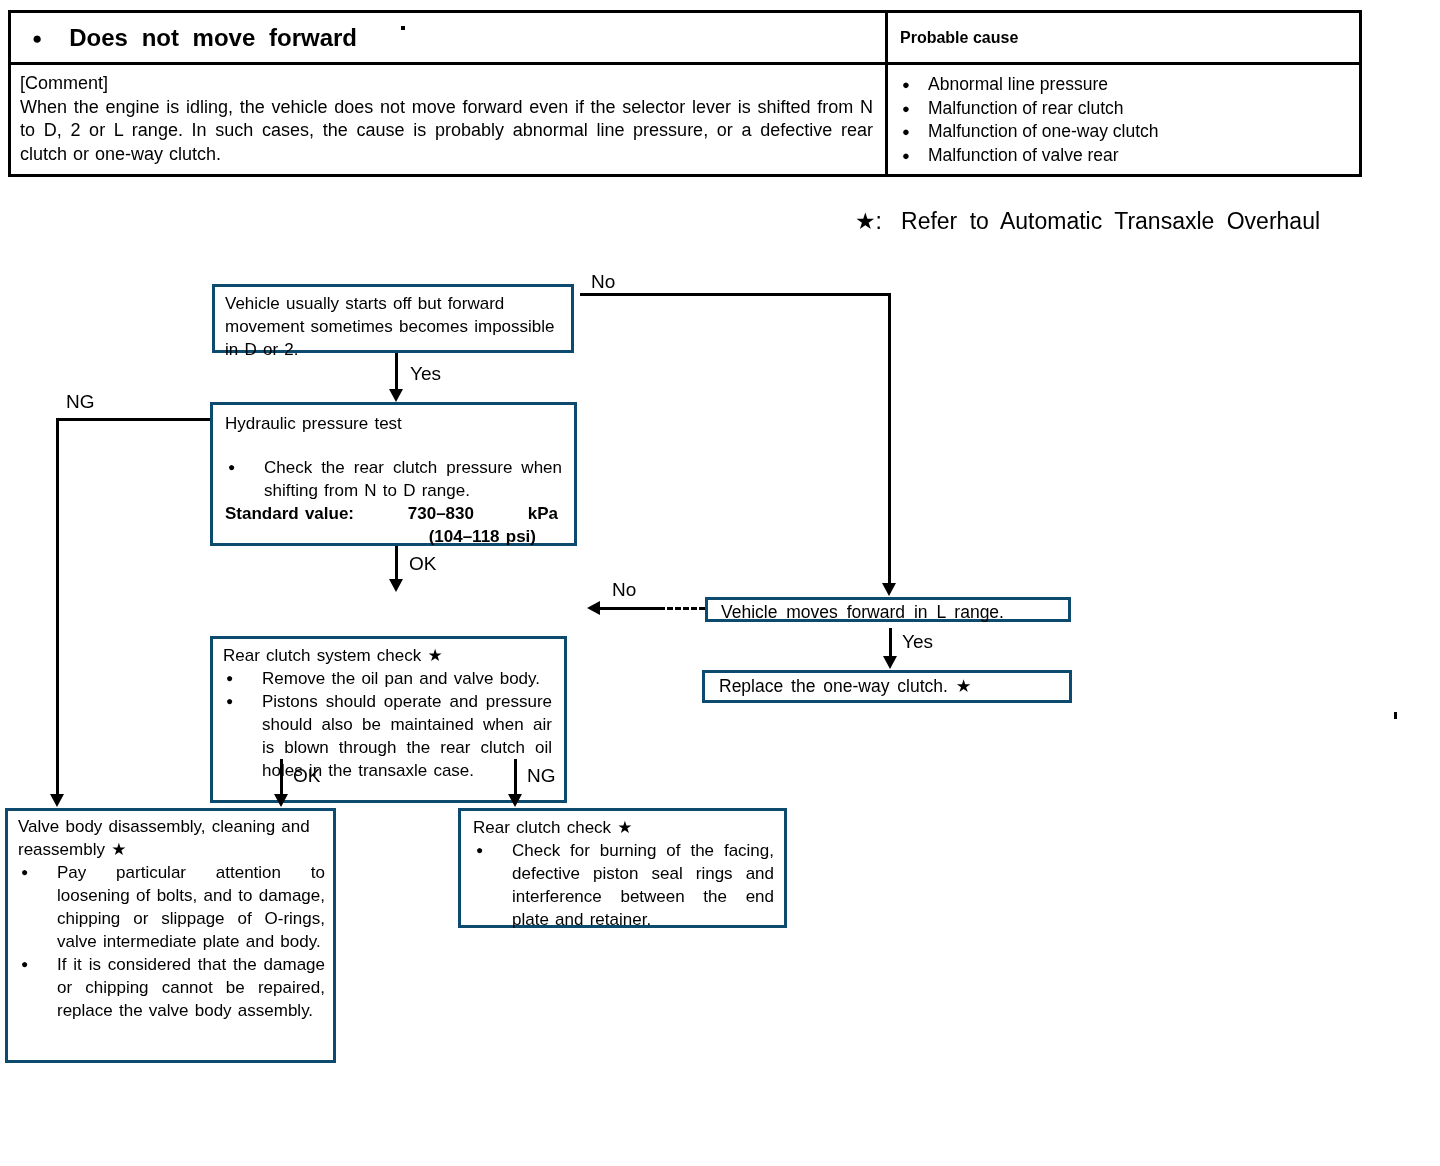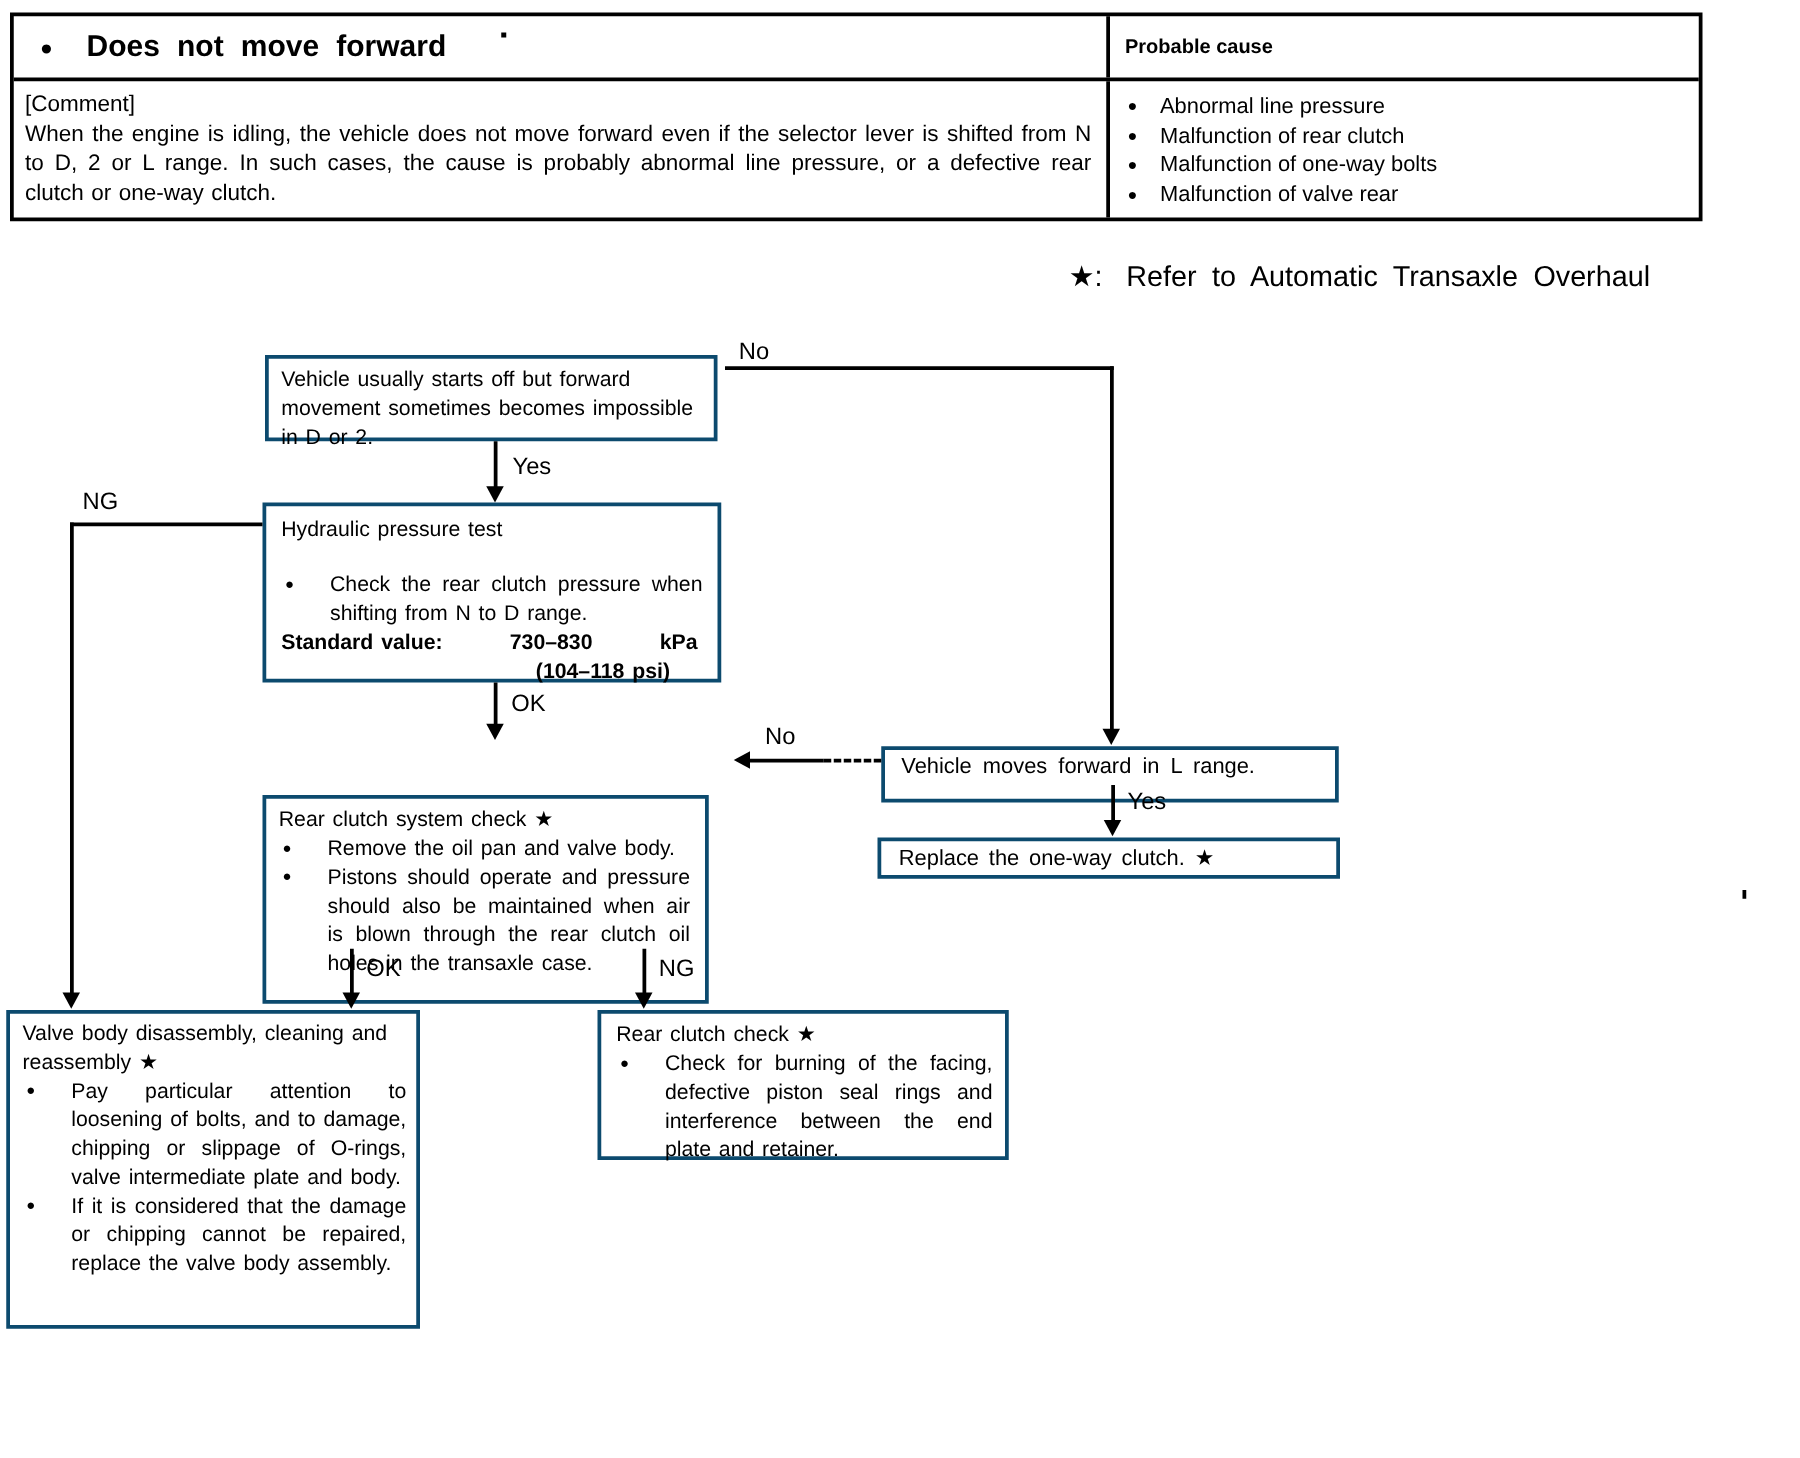--- a/index.html
+++ b/index.html
@@ -69,21 +69,21 @@
         <div class="cause-row">
           <span class="bmark">●</span>
           <span>Abnormal line pressure</span>
         </div>
         <div class="cause-row">
           <span class="bmark">●</span>
           <span>Malfunction of rear clutch</span>
         </div>
         <div class="cause-row">
           <span class="bmark">●</span>
-          <span>Malfunction of one-way bolts</span>
+          <span>Malfunction of one-way clutch</span>
         </div>
         <div class="cause-row">
           <span class="bmark">●</span>
           <span>Malfunction of valve rear</span>
         </div>
       </div>
     </div>
   </div>
 
   <div id="note">
@@ -114,41 +114,41 @@
     <div class="brow">
       <span class="bmark">●</span>
       <span class="btext">Remove the oil pan and valve body.</span>
     </div>
     <div class="brow">
       <span class="bmark">●</span>
       <span class="btext">Pistons should operate and pressure should also be maintained when air is blown through the rear clutch oil holes in the transaxle case.</span>
     </div>
   </div>
 
-  <div class="fbox" style="left:705px; top:597px; width:366px; height:45px; padding-left:13px; line-height:25px; font-size:17.5px; word-spacing:4px;">
+  <div class="fbox" style="left:705px; top:597px; width:366px; height:25px; padding-left:13px; line-height:25px; font-size:17.5px; word-spacing:4px;">
     <span>Vehicle moves forward in L range.</span>
   </div>
 
   <div class="fbox" style="left:702px; top:670px; width:370px; height:33px; padding-left:14px; line-height:27px; font-size:17.5px; word-spacing:3px;">
     <span>Replace the one-way clutch. ★</span>
   </div>
 
   <div class="fbox" style="left:5px; top:808px; width:331px; height:255px; padding:4px 8px 0 10px;">
     <div class="boxtitle">Valve body disassembly, cleaning and reassembly ★</div>
     <div class="brow">
       <span class="bmark">●</span>
       <span class="btext">Pay particular attention to loosening of bolts, and to damage, chipping or slippage of O-rings, valve intermediate plate and body.</span>
     </div>
     <div class="brow">
       <span class="bmark">●</span>
       <span class="btext">If it is considered that the damage or chipping cannot be repaired, replace the valve body assembly.</span>
     </div>
   </div>
 
-  <div class="fbox" style="left:458px; top:808px; width:329px; height:120px; padding:5px 10px 0 12px;margin-left:20px;">
+  <div class="fbox" style="left:458px; top:808px; width:329px; height:120px; padding:5px 10px 0 12px;">
     <div class="boxtitle">Rear clutch check ★</div>
     <div class="brow">
       <span class="bmark">●</span>
       <span class="btext">Check for burning of the facing, defective piston seal rings and interference between the end plate and retainer.</span>
     </div>
   </div>
 
   <div class="hline" style="left:580px; top:293px; width:311px;"></div>
   <div class="vline" style="left:888px; top:293px; height:291px;"></div>
   <div class="arr-d" style="left:882px; top:583px;"></div>

